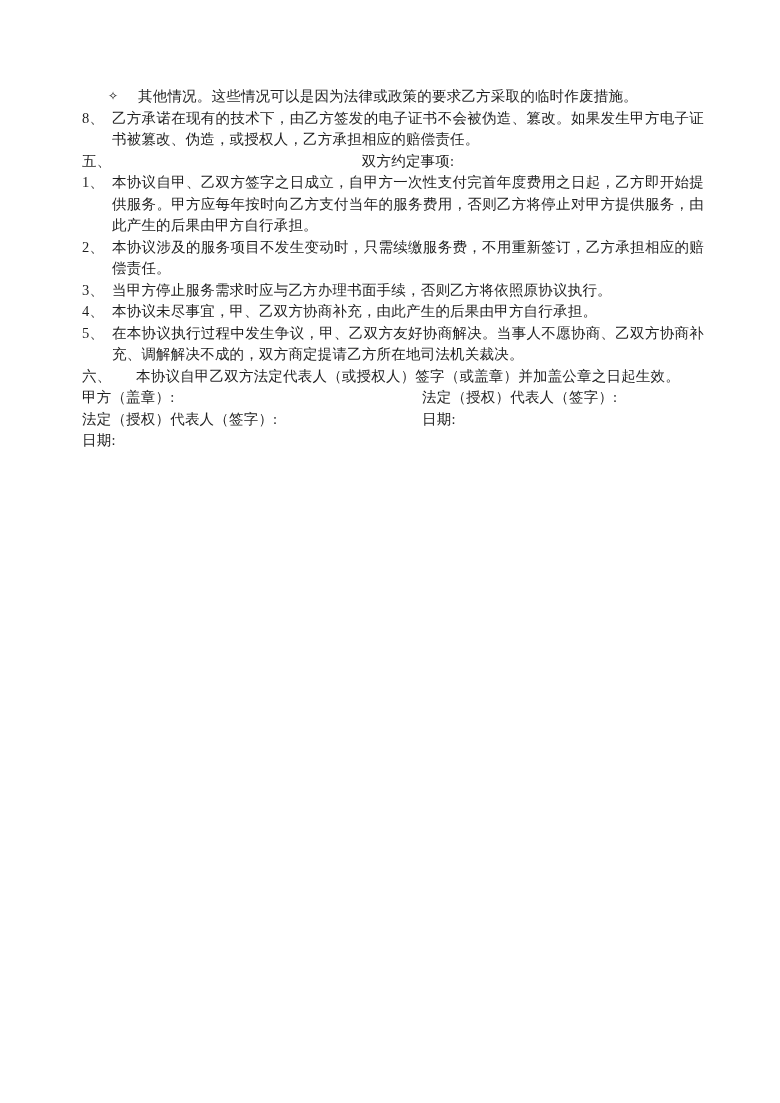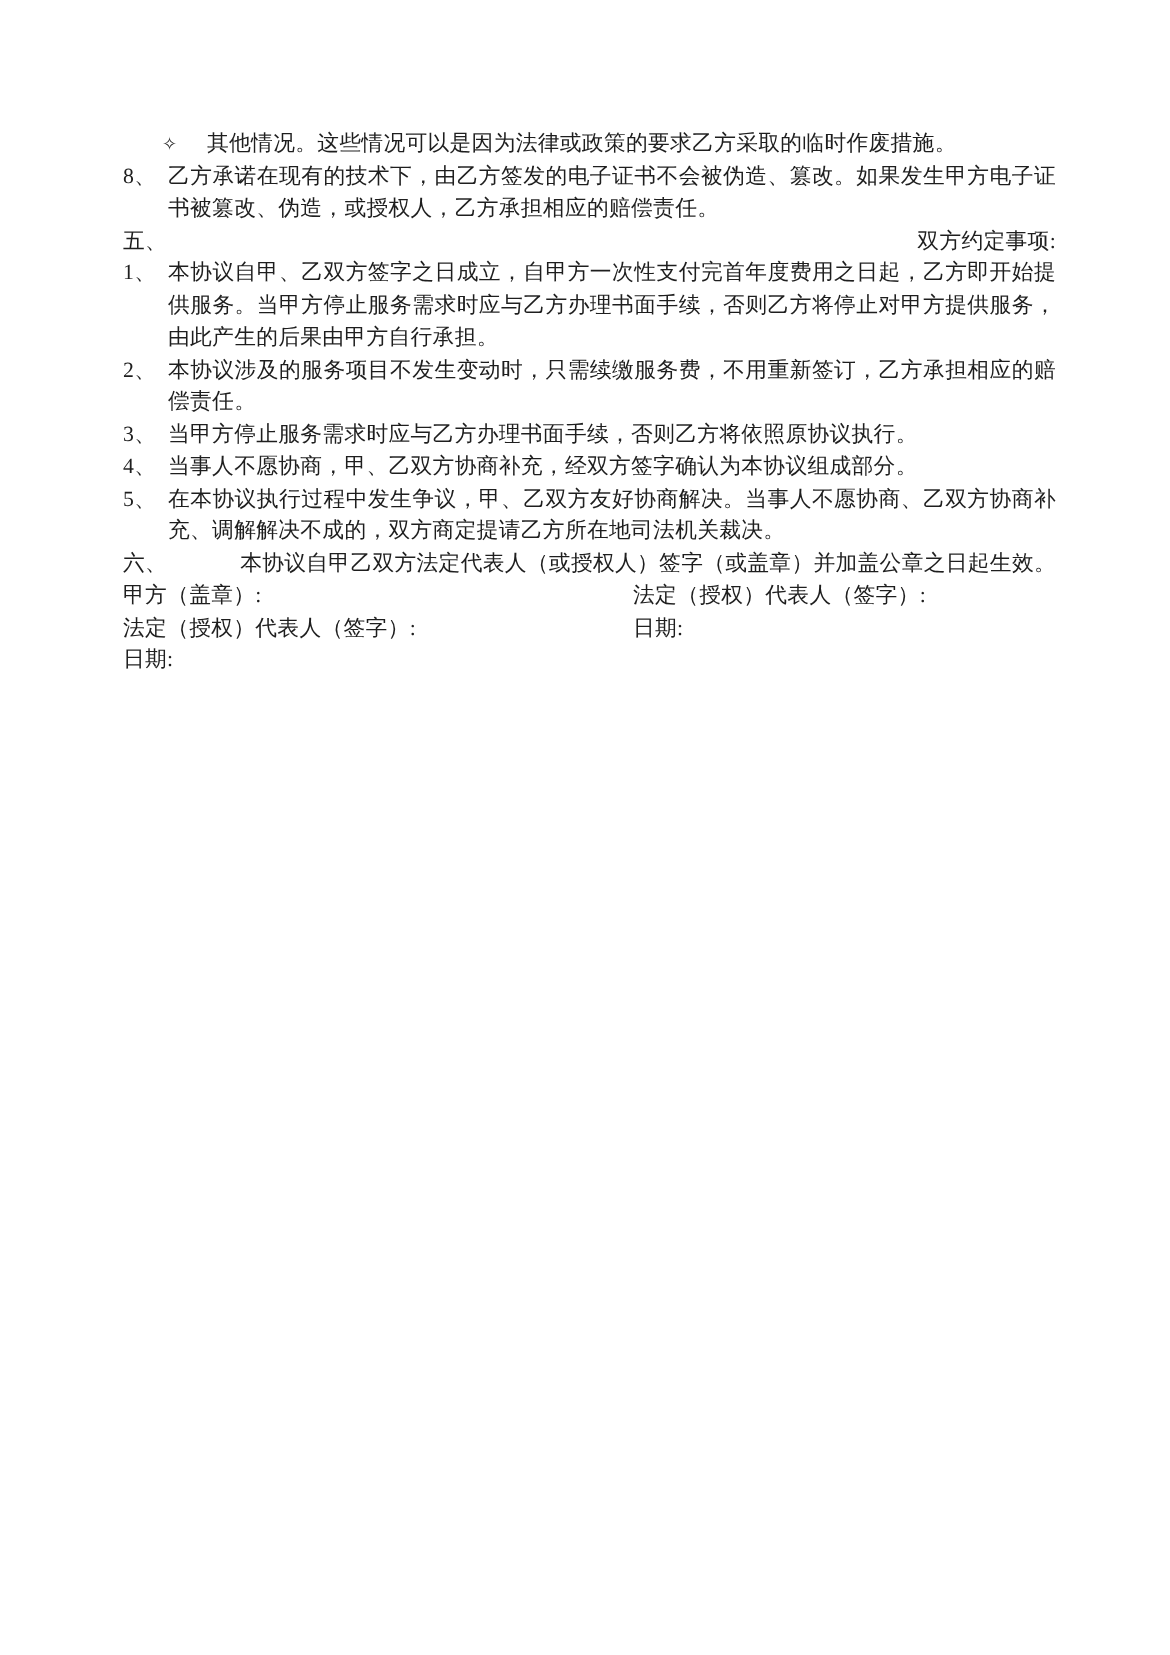--- a/index.html
+++ b/index.html
@@ -39,21 +39,21 @@
   }
   
   .bullet-row .indent {
     flex: 0 0 26px;
   }
   .bullet-row .marker {
     flex: 0 0 30px;
     font-size: 12px;
   }
   .heading .ptext {
-    text-align: right;
+    text-align: center;
   }
   .sig-grid {
     display: grid;
     grid-template-columns: 340px 1fr;
     grid-auto-rows: 21.5px;
     margin-top: 0;
   }
   .sig-cell {
     white-space: nowrap;
   }
@@ -75,36 +75,36 @@
       <span class="ptext">乙方承诺在现有的技术下，由乙方签发的电子证书不会被伪造、篡改。如果发生甲方电子证书被篡改、伪造，或授权人，乙方承担相应的赔偿责任。</span>
     </div>
 
     <div class="para heading">
       <span class="marker">五、</span>
       <span class="ptext">双方约定事项:</span>
     </div>
 
     <div class="para">
       <span class="marker">1、</span>
-      <span class="ptext">本协议自甲、乙双方签字之日成立，自甲方一次性支付完首年度费用之日起，乙方即开始提供服务。当甲方停止服务需求时应与乙方办理书面手续，否则乙方将停止对甲方提供服务，由此产生的后果由甲方自行承担。</span>
+      <span class="ptext">本协议自甲、乙双方签字之日成立，自甲方一次性支付完首年度费用之日起，乙方即开始提供服务。甲方应每年按时向乙方支付当年的服务费用，否则乙方将停止对甲方提供服务，由此产生的后果由甲方自行承担。</span>
     </div>
 
     <div class="para">
       <span class="marker">2、</span>
       <span class="ptext">本协议涉及的服务项目不发生变动时，只需续缴服务费，不用重新签订，乙方承担相应的赔偿责任。</span>
     </div>
 
     <div class="para">
       <span class="marker">3、</span>
       <span class="ptext">当甲方停止服务需求时应与乙方办理书面手续，否则乙方将依照原协议执行。</span>
     </div>
 
     <div class="para">
       <span class="marker">4、</span>
-      <span class="ptext">当事人不愿协商，甲、乙双方协商补充，经双方签字确认为本协议组成部分。</span>
+      <span class="ptext">本协议未尽事宜，甲、乙双方协商补充，由此产生的后果由甲方自行承担。</span>
     </div>
 
     <div class="para">
       <span class="marker">5、</span>
       <span class="ptext">在本协议执行过程中发生争议，甲、乙双方友好协商解决。当事人不愿协商、乙双方协商补充、调解解决不成的，双方商定提请乙方所在地司法机关裁决。</span>
     </div>
 
     <div class="para heading">
       <span class="marker">六、</span>
       <span class="ptext">本协议自甲乙双方法定代表人（或授权人）签字（或盖章）并加盖公章之日起生效。</span>

